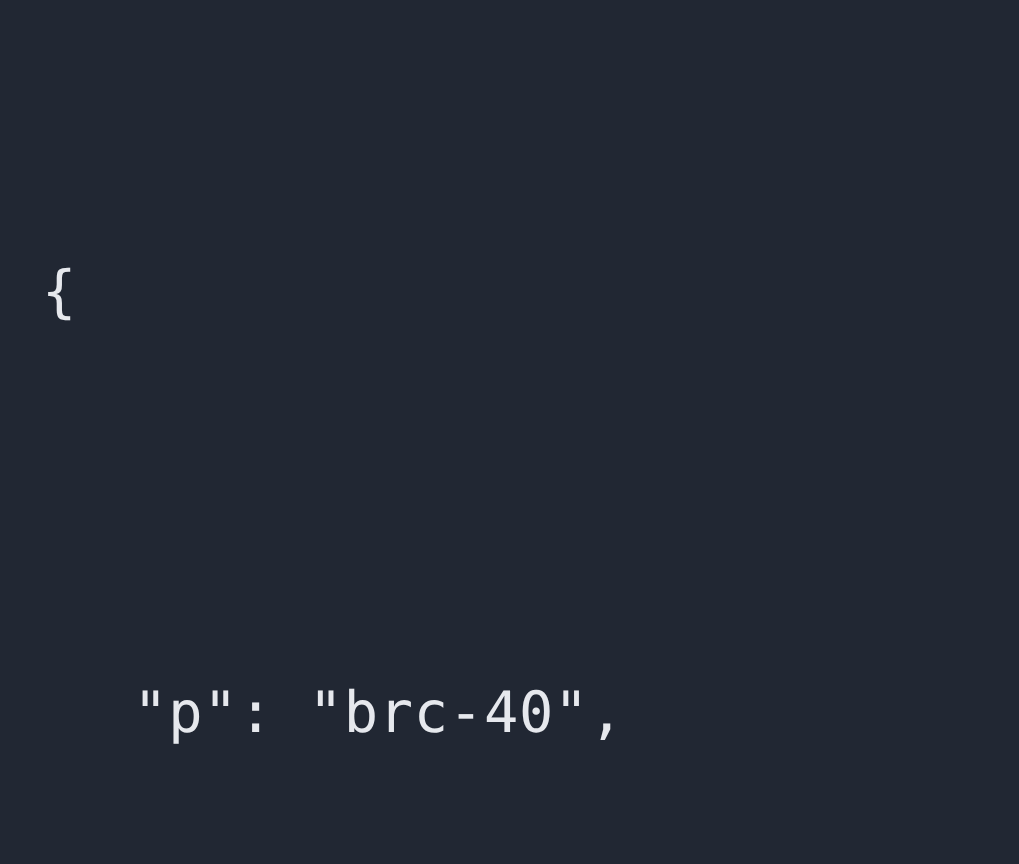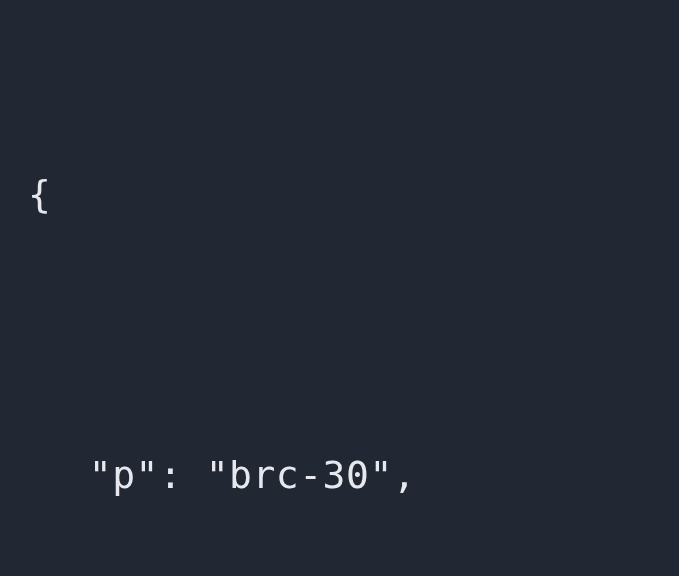--- a/index.html
+++ b/index.html
@@ -23,21 +23,21 @@
     .line { display: block; }
     .indent { display: inline-block; width: 1.6em; }
     .q { color: #e6e8ed; }
   </style>
 </head>
 <body>
 
 <div class="code">
   <span class="line">{</span>
 
-  <span class="line"><span class="indent"></span><span class="q">"</span><span>p</span><span class="q">": "</span><span>brc-30</span><span class="q">"</span><span>,</span></span>
+  <span class="line"><span class="indent"></span><span class="q">"</span><span>p</span><span class="q">": "</span><span>brc-40</span><span class="q">"</span><span>,</span></span>
 
   
 
   
 
   
 
   
 
   

